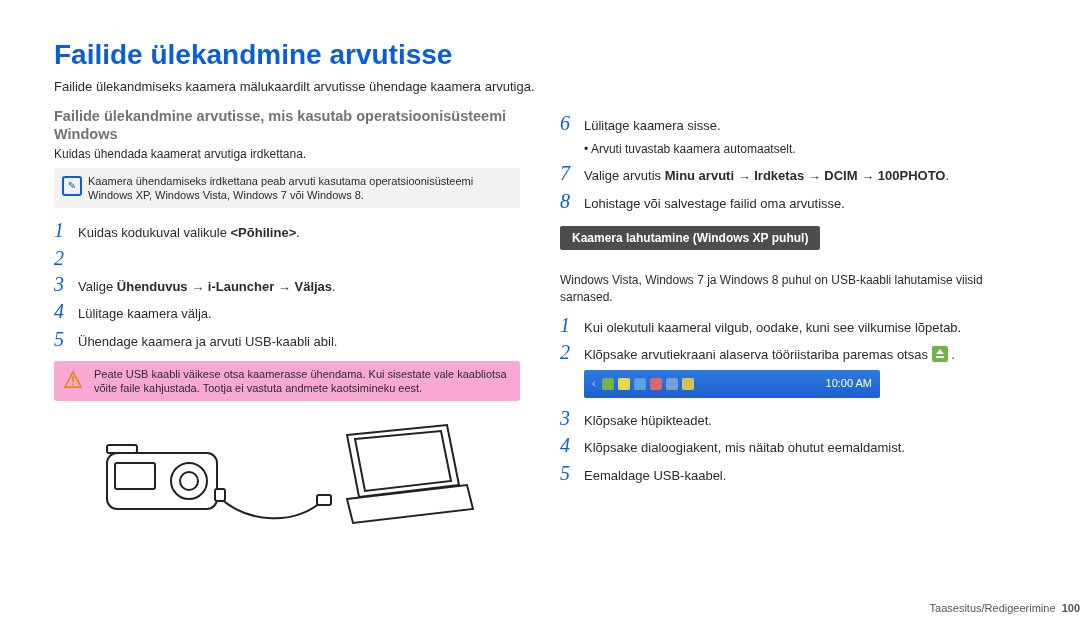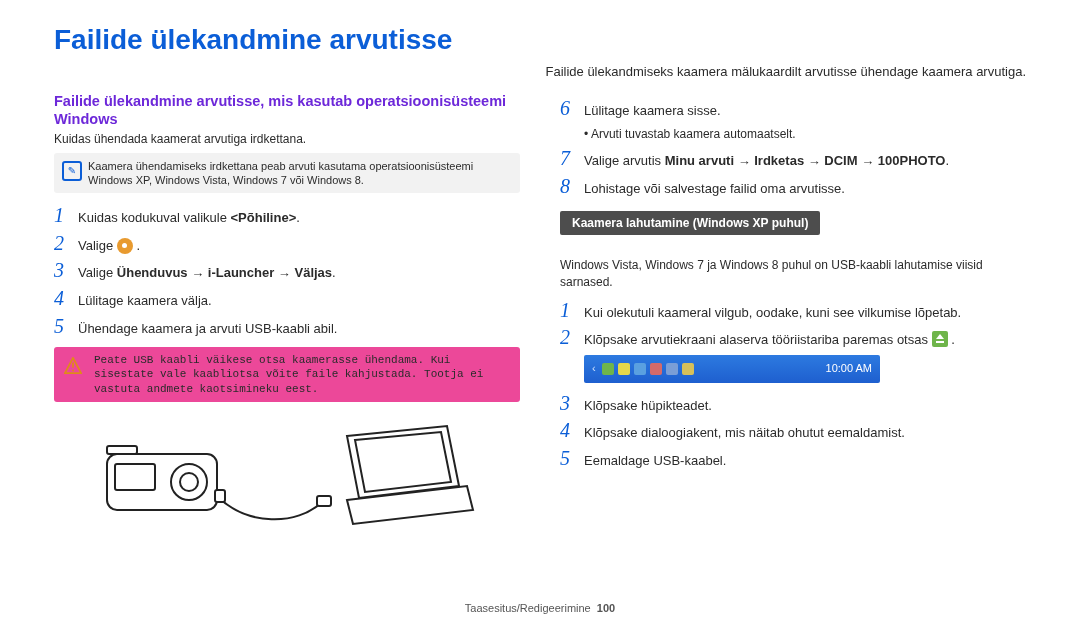--- a/index.html
+++ b/index.html
@@ -7,45 +7,44 @@
     padding: 0;
     width: 1080px;
     height: 630px;
     font-family: Arial, Helvetica, sans-serif;
     color: #2b2b2b;
     background: #fff;
     font-size: 13px;
     line-height: 1.35;
   }
   .page {
-    padding: 21px 54px 0 54px;
+    padding: 36px 54px 0 54px;
     box-sizing: border-box;
   }
   h1 {
     font-size: 28px;
     font-weight: 600;
     color: #0b5ed7;
     margin: 0 0 2px 0;
   }
   .intro {
     margin: 4px 0 12px 0;
-    text-align: right;
   }
   .cols {
     display: flex;
     gap: 40px;
   }
   .col {
     flex: 1;
     min-width: 0;
   }
   h2 {
     font-size: 14.5px;
     font-weight: 700;
-    color: #6d28d9;
+    color: #737373;
     margin: 0 0 2px 0;
     line-height: 1.25;
   }
   .subintro {
     font-size: 12px;
     margin: 2px 0 6px 0;
   }
   .note {
     background: #f2f2f2;
     border-radius: 3px;
@@ -62,28 +61,27 @@
     width: 16px;
     height: 16px;
     border: 2px solid #0b5ed7;
     border-radius: 3px;
     color: #0b5ed7;
     font-size: 10px;
     line-height: 16px;
     text-align: center;
   }
   .warn {
-    background: #ec4899;
+    background: #f9a8d4;
     border-radius: 3px;
     padding: 6px 8px 6px 40px;
     font-size: 11px;
     position: relative;
     margin: 10px 0 14px 0;
     line-height: 1.3;
-    font-family: Liberation Mono, monospace;
   }
   .warn .warn-icon {
     position: absolute;
     left: 10px;
     top: 10px;
   }
   .step {
     display: flex;
     margin: 6px 0;
     align-items: baseline;
@@ -120,21 +118,21 @@
   }
   .after-pill {
     font-size: 12px;
     margin: 18px 0 10px 0;
   }
   .footer {
     position: absolute;
     bottom: 14px;
     left: 0;
     right: 0;
-    text-align: center;
+    text-align: right;
     font-size: 11px;
     color: #555;
   }
   .inline-icon {
     display: inline-block;
     vertical-align: -4px;
     width: 16px;
     height: 16px;
     border-radius: 50%;
     background: #2b2b2b;
@@ -204,24 +202,20 @@
       </div>
 
       <div class="step">
         <span class="num">1</span>
         <span class="txt">
           <span>Kuidas kodukuval valikule </span><b>&lt;Põhiline&gt;</b>.
         </span>
       </div>
       <div class="step">
         <span class="num">2</span>
-        <span class="txt">
-          <span>Valige </span>
-          <span class="inline-icon orange dot"></span> .
-        </span>
       </div>
       <div class="step">
         <span class="num">3</span>
         <span class="txt">
           <span>Valige </span><b>Ühenduvus → i-Launcher → Väljas</b>.
         </span>
       </div>
       <div class="step">
         <span class="num">4</span>
         <span class="txt">Lülitage kaamera välja.</span>

